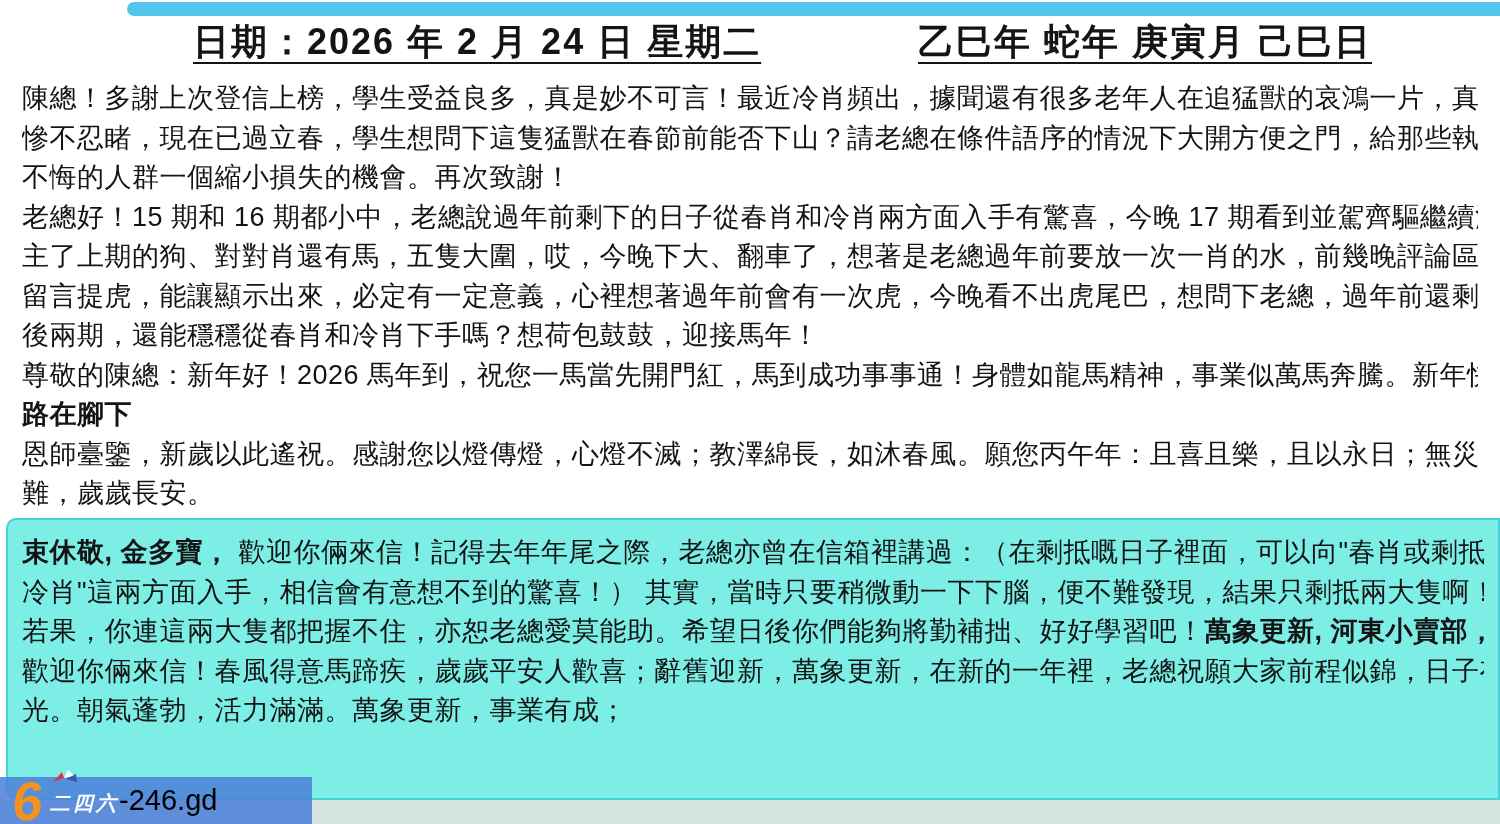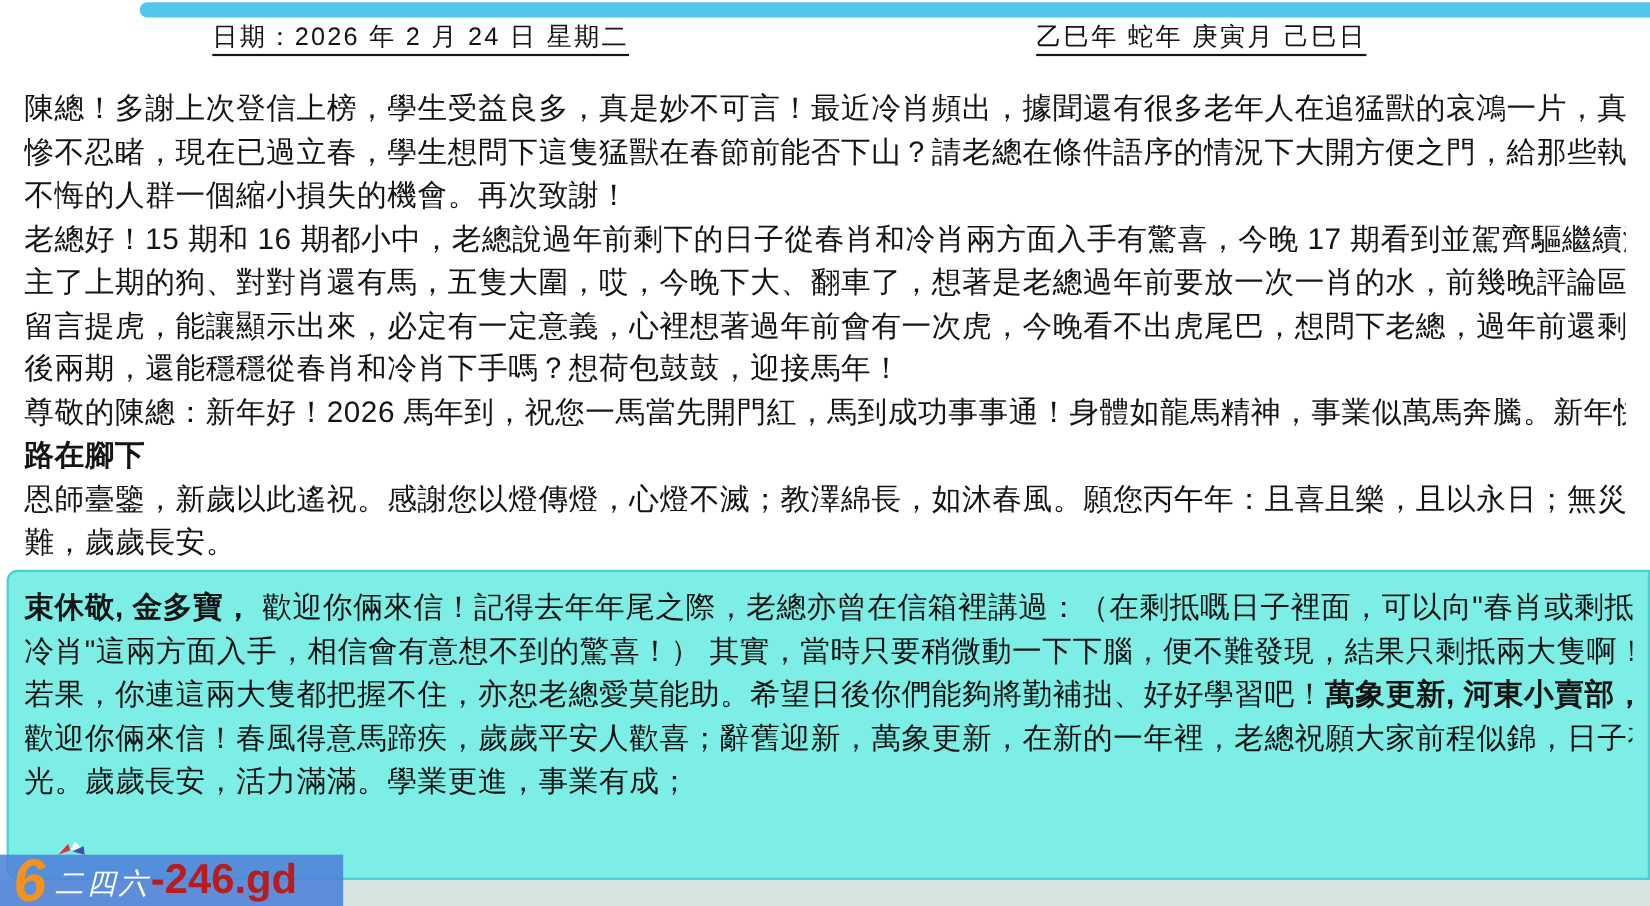--- a/index.html
+++ b/index.html
@@ -18,28 +18,28 @@
   .top-bar {
     position: absolute;
     left: 127px; top: 2px;
     width: 1373px; height: 14px;
     background: var(--top-bar, #53c7eb);
     border-radius: 9px 0 0 9px;
   }
   .header-row { position: absolute; top: 18px; left: 0; width: 100%; height: 48px; }
   .hdr {
     position: absolute;
-    font-size: 23px; font-weight: 400; letter-spacing: 2px;
+    font-size: 36px; font-weight: 700; letter-spacing: 2px;
     text-decoration: underline;
     text-decoration-thickness: 2px;
     text-underline-offset: 8px;
     white-space: nowrap;
   }
   .hdr-date  { left: 193px; }
-  .hdr-ganzhi{ left: 942px; }
+  .hdr-ganzhi{ left: 918px; }
 
   .body-text {
     position: absolute; top: 79px; left: 22px; width: 1456px;
   }
   .letter-line {
     height: 39.5px; line-height: 39.5px;
     font-size: 27px; letter-spacing: 0.5px;
     white-space: nowrap; overflow: hidden;
   }
   .letter-line.with-sign { display: flex; justify-content: space-between; flex-direction: column; }
@@ -76,24 +76,24 @@
     z-index: 6;
   }
   .logo-six {
     font-size: 54px; font-weight: 700; font-style: italic;
     color: var(--logo-six, #f5921f);
     margin-left: 12px; line-height: 44px;
     transform: rotate(-4deg);
   }
   .logo-text { position: relative; margin-left: 8px; display: flex; align-items: baseline; }
   .logo-brand {
-    color: #ffffff; font-weight: 400; font-size: 26px;
+    color: #ffffff; font-weight: 700; font-size: 20px;
     letter-spacing: 3px; font-style: italic;
   }
-  .logo-domain { color: #b91c1c; font-weight: 700; font-size: 38px; }
+  .logo-domain { color: #000000; font-weight: 400; font-size: 29px; }
   .fan-icon { position: absolute; top: -14px; left: 2px; }
 </style>
 </head>
 <body>
 
 <div class="page">
 
   <div class="top-bar"></div>
 
   <div class="header-row">
@@ -124,21 +124,21 @@
         <span>難，歲歲長安。</span>
         <span class="sign">河東小賣部</span>
       </div>
     </div>
 
   <div class="reply-box">
       <div class="reply-line"><span class="bold">束休敬, 金多寶，</span><span class=""> 歡迎你倆來信！記得去年年尾之際，老總亦曾在信箱裡講過：（在剩抵嘅日子裡面，可以向"春肖或剩抵嘅</span></div>
       <div class="reply-line"><span class="">冷肖"這兩方面入手，相信會有意想不到的驚喜！）  其實，當時只要稍微動一下下腦，便不難發現，結果只剩抵兩大隻啊！</span></div>
       <div class="reply-line"><span class="">若果，你連這兩大隻都把握不住，亦恕老總愛莫能助。希望日後你們能夠將勤補拙、好好學習吧！</span><span class="bold">萬象更新, 河東小賣部，</span></div>
       <div class="reply-line"><span class="">歡迎你倆來信！春風得意馬蹄疾，歲歲平安人歡喜；辭舊迎新，萬象更新，在新的一年裡，老總祝願大家前程似錦，日子有</span></div>
-      <div class="reply-line"><span class="">光。歲歲長安，活力滿滿。學業更進，事業有成；</span></div>
+      <div class="reply-line"><span class="">光。朝氣蓬勃，活力滿滿。萬象更新，事業有成；</span></div>
     </div>
 
   <div class="bottom-strip"></div>
 
   <div class="logo-band">
     <span class="logo-six">6</span>
     <span class="logo-text">
       <svg class="fan-icon" width="26" height="14" viewBox="0 0 26 14">
         <polygon points="1,12 10,2 12,8" fill="#d8354a"></polygon>
         <polygon points="12,8 16,0 22,6" fill="#ffffff"></polygon>

